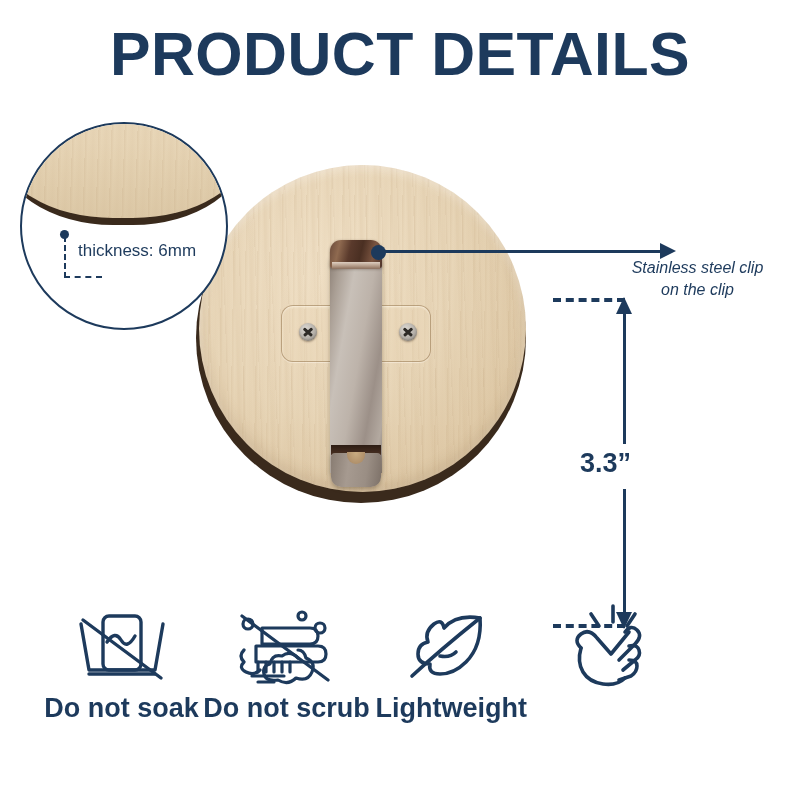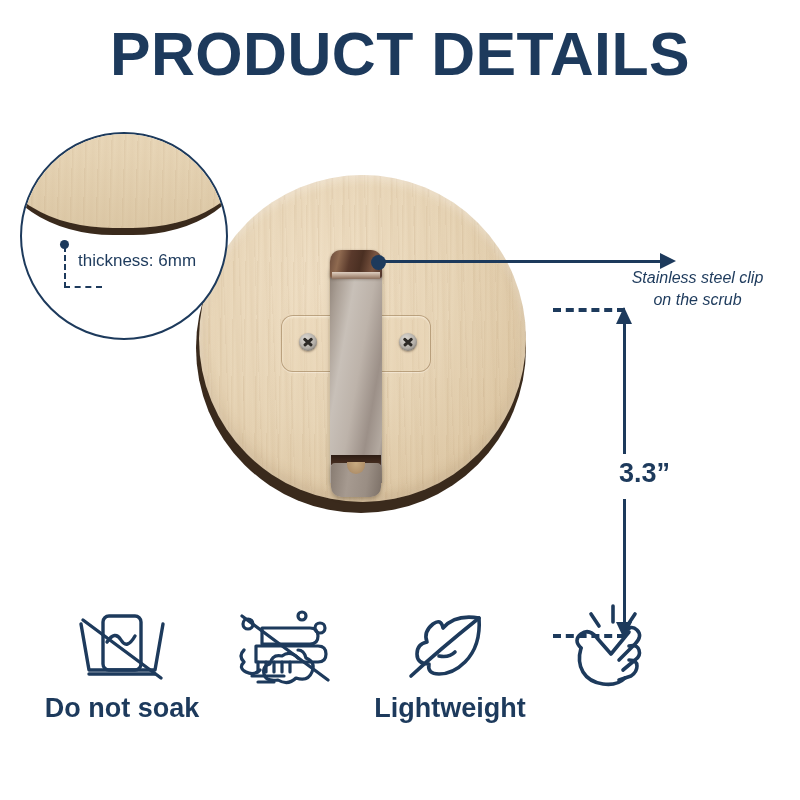--- a/index.html
+++ b/index.html
@@ -29,21 +29,21 @@
     letter-spacing: 0.5px;
     color: #1d3a5c;
     transform: scaleX(0.98);
     white-space: nowrap;
   }
 
   
   .stage {
     position: absolute;
     left: 0;
-    top: 110px;
+    top: 100px;
     width: 701px;
     height: 470px;
   }
 
   
   .board-wrap {
     position: absolute;
     left: 196px;
     top: 65px;
     width: 330px;
@@ -351,21 +351,21 @@
     height: 0;
     border-left: 8px solid transparent;
     border-right: 8px solid transparent;
     border-top: 17px solid #1d3a5c;
   }
   .dim-label {
     position: absolute;
     left: 580px;
     top: 348px;
     width: 90px;
-    text-align: right;
+    text-align: left;
     font-size: 27px;
     font-weight: bold;
     color: #1d3a5c;
     white-space: nowrap;
   }
 
   
   .features {
     position: absolute;
     left: 0;
@@ -427,21 +427,21 @@
     <div class="mag-leader"></div>
     <div class="mag-leader-h"></div>
   </div>
   <div class="thickness-label">thickness: 6mm</div>
 
   <div class="callout-dot"></div>
   <div class="callout-line"></div>
   <div class="callout-arrow"></div>
   <div class="callout-text">
     <span>Stainless steel clip</span><br>
-    <span>on the scrub</span>
+    <span>on the clip</span>
   </div>
 
   <div class="dim-dash-top"></div>
   <div class="dim-dash-bottom"></div>
   <div class="dim-arrow-up"></div>
   <div class="dim-line-upper"></div>
   <div class="dim-label">3.3”</div>
   <div class="dim-line-lower"></div>
   <div class="dim-arrow-down"></div>
 </div>
@@ -469,20 +469,21 @@
         <path d="M32 60 L32 70 M40 60 L40 70 M48 60 L48 70 M56 60 L56 70 M64 60 L64 70"></path>
         <path d="M26 74 L58 74 M32 80 L48 80"></path>
         <path d="M18 48 q-6 6 0 12 q-6 6 2 10 q8 4 14 -2"></path>
         <path d="M72 56 q-8 -8 -16 -2 q-10 -2 -12 8 q-8 2 -6 10 q2 8 14 6 q10 6 18 -2 q12 4 16 -6 q4 -10 -6 -14 q-2 -8 -8 -8"></path>
         <circle cx="22" cy="22" r="5"></circle>
         <circle cx="76" cy="14" r="4"></circle>
         <circle cx="94" cy="26" r="5"></circle>
         <path d="M16 14 L102 78"></path>
       </svg>
     </div>
+    <div class="feature-label">Do not scrub</div>
   </div>
 
   <div class="feature">
     <div class="feature-icon">
       <svg width="110" height="88" viewBox="0 0 110 88" fill="none" stroke="#1d3a5c" stroke-width="3.6" stroke-linecap="round" stroke-linejoin="round">
         <path d="M16 74 Q44 48 84 16"></path>
         <path d="M84 16 q-24 -4 -36 10 q-2 -10 -10 -4 q-10 8 -6 18
                  q-10 2 -10 12 q0 10 12 10 q-2 10 10 10
                  q14 0 26 -12 q16 -16 14 -44 Z"></path>
         <path d="M44 54 q10 2 16 -4"></path>

